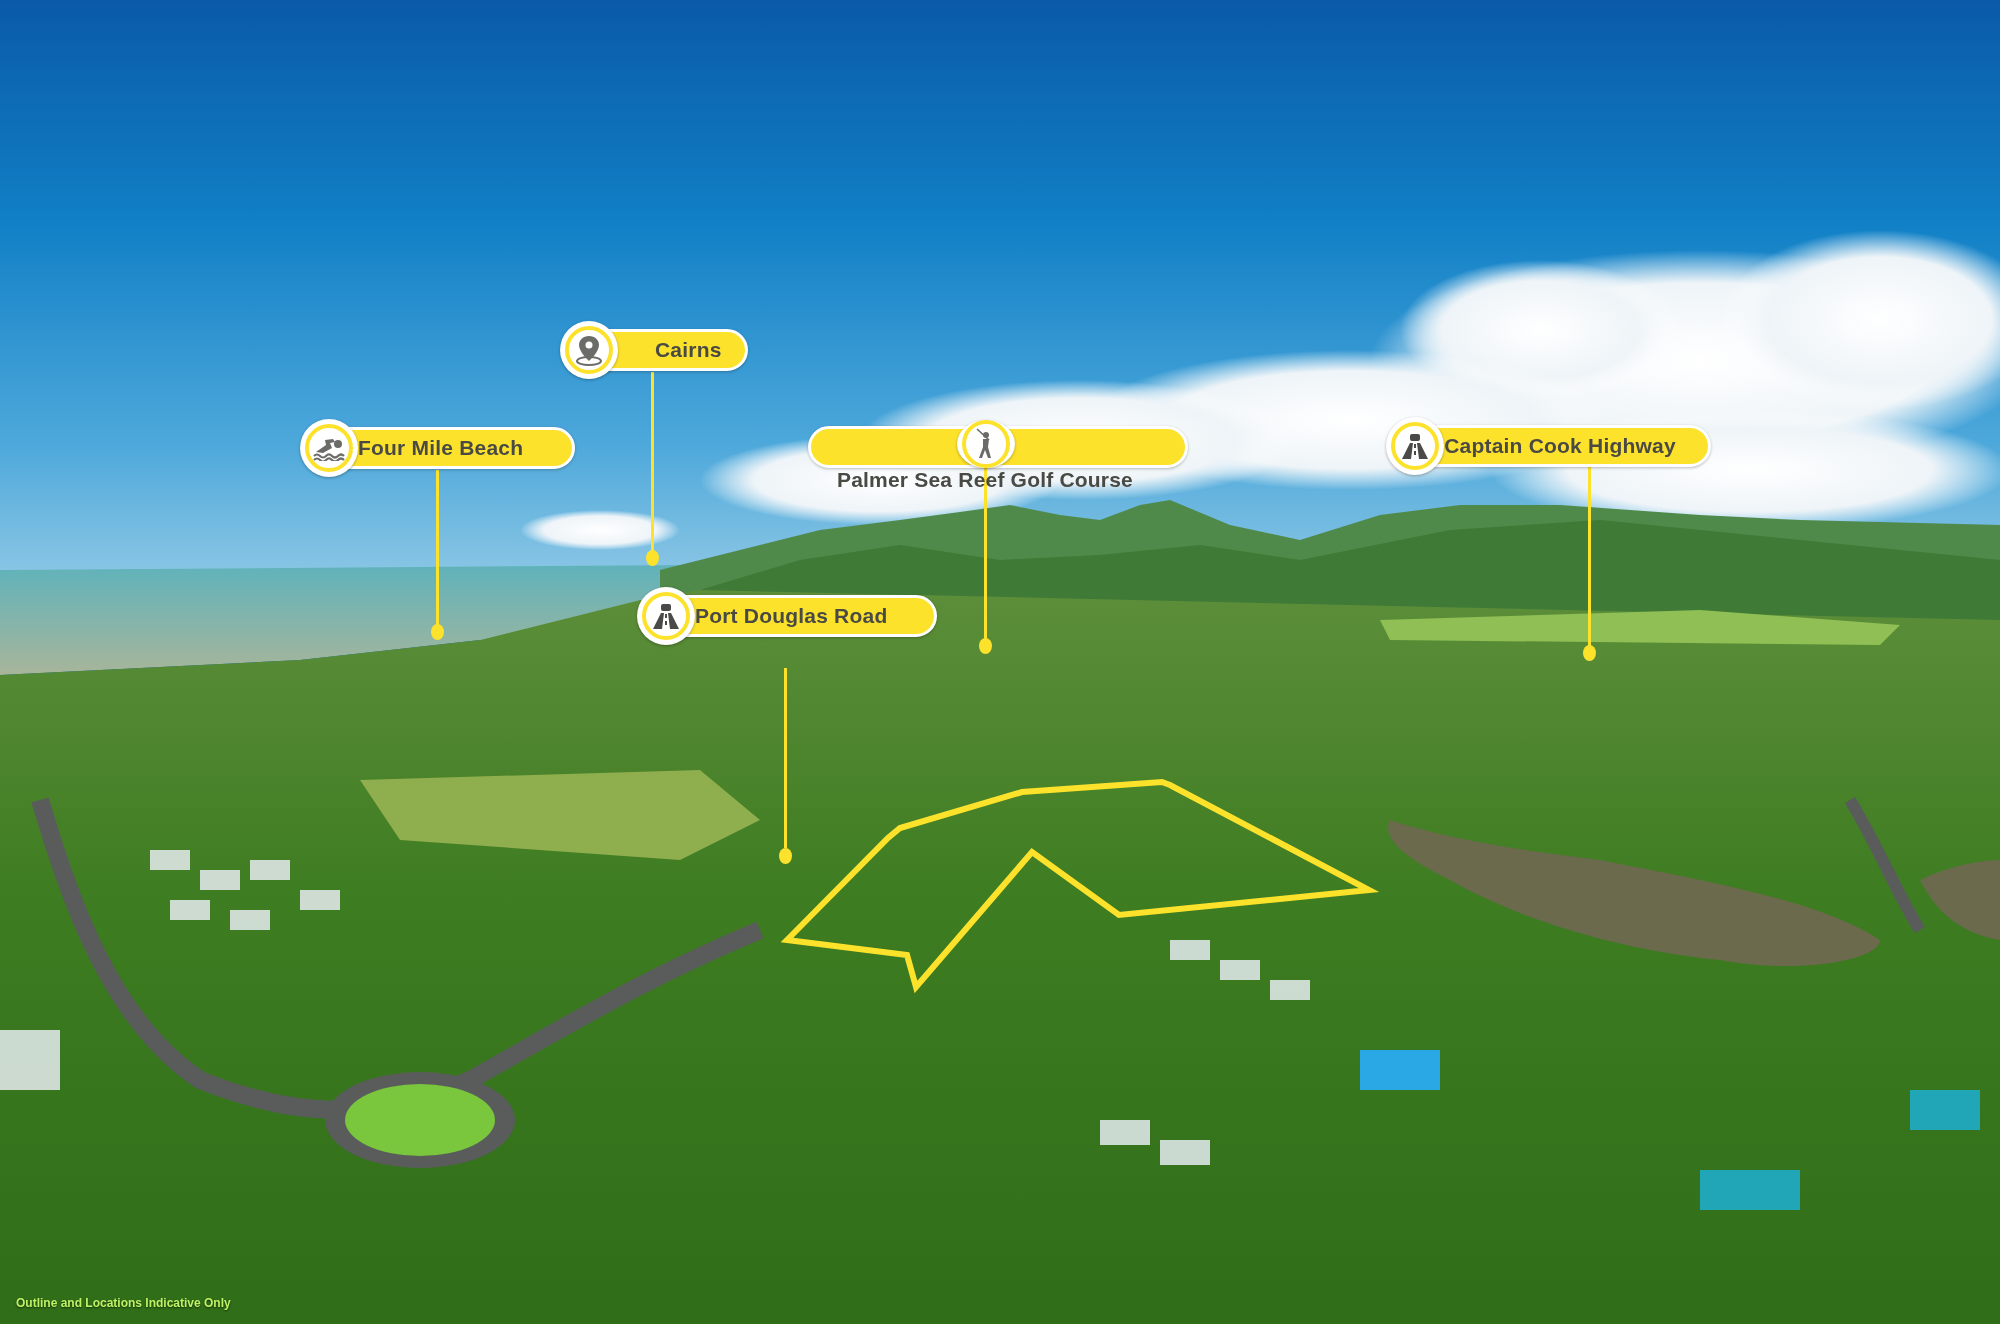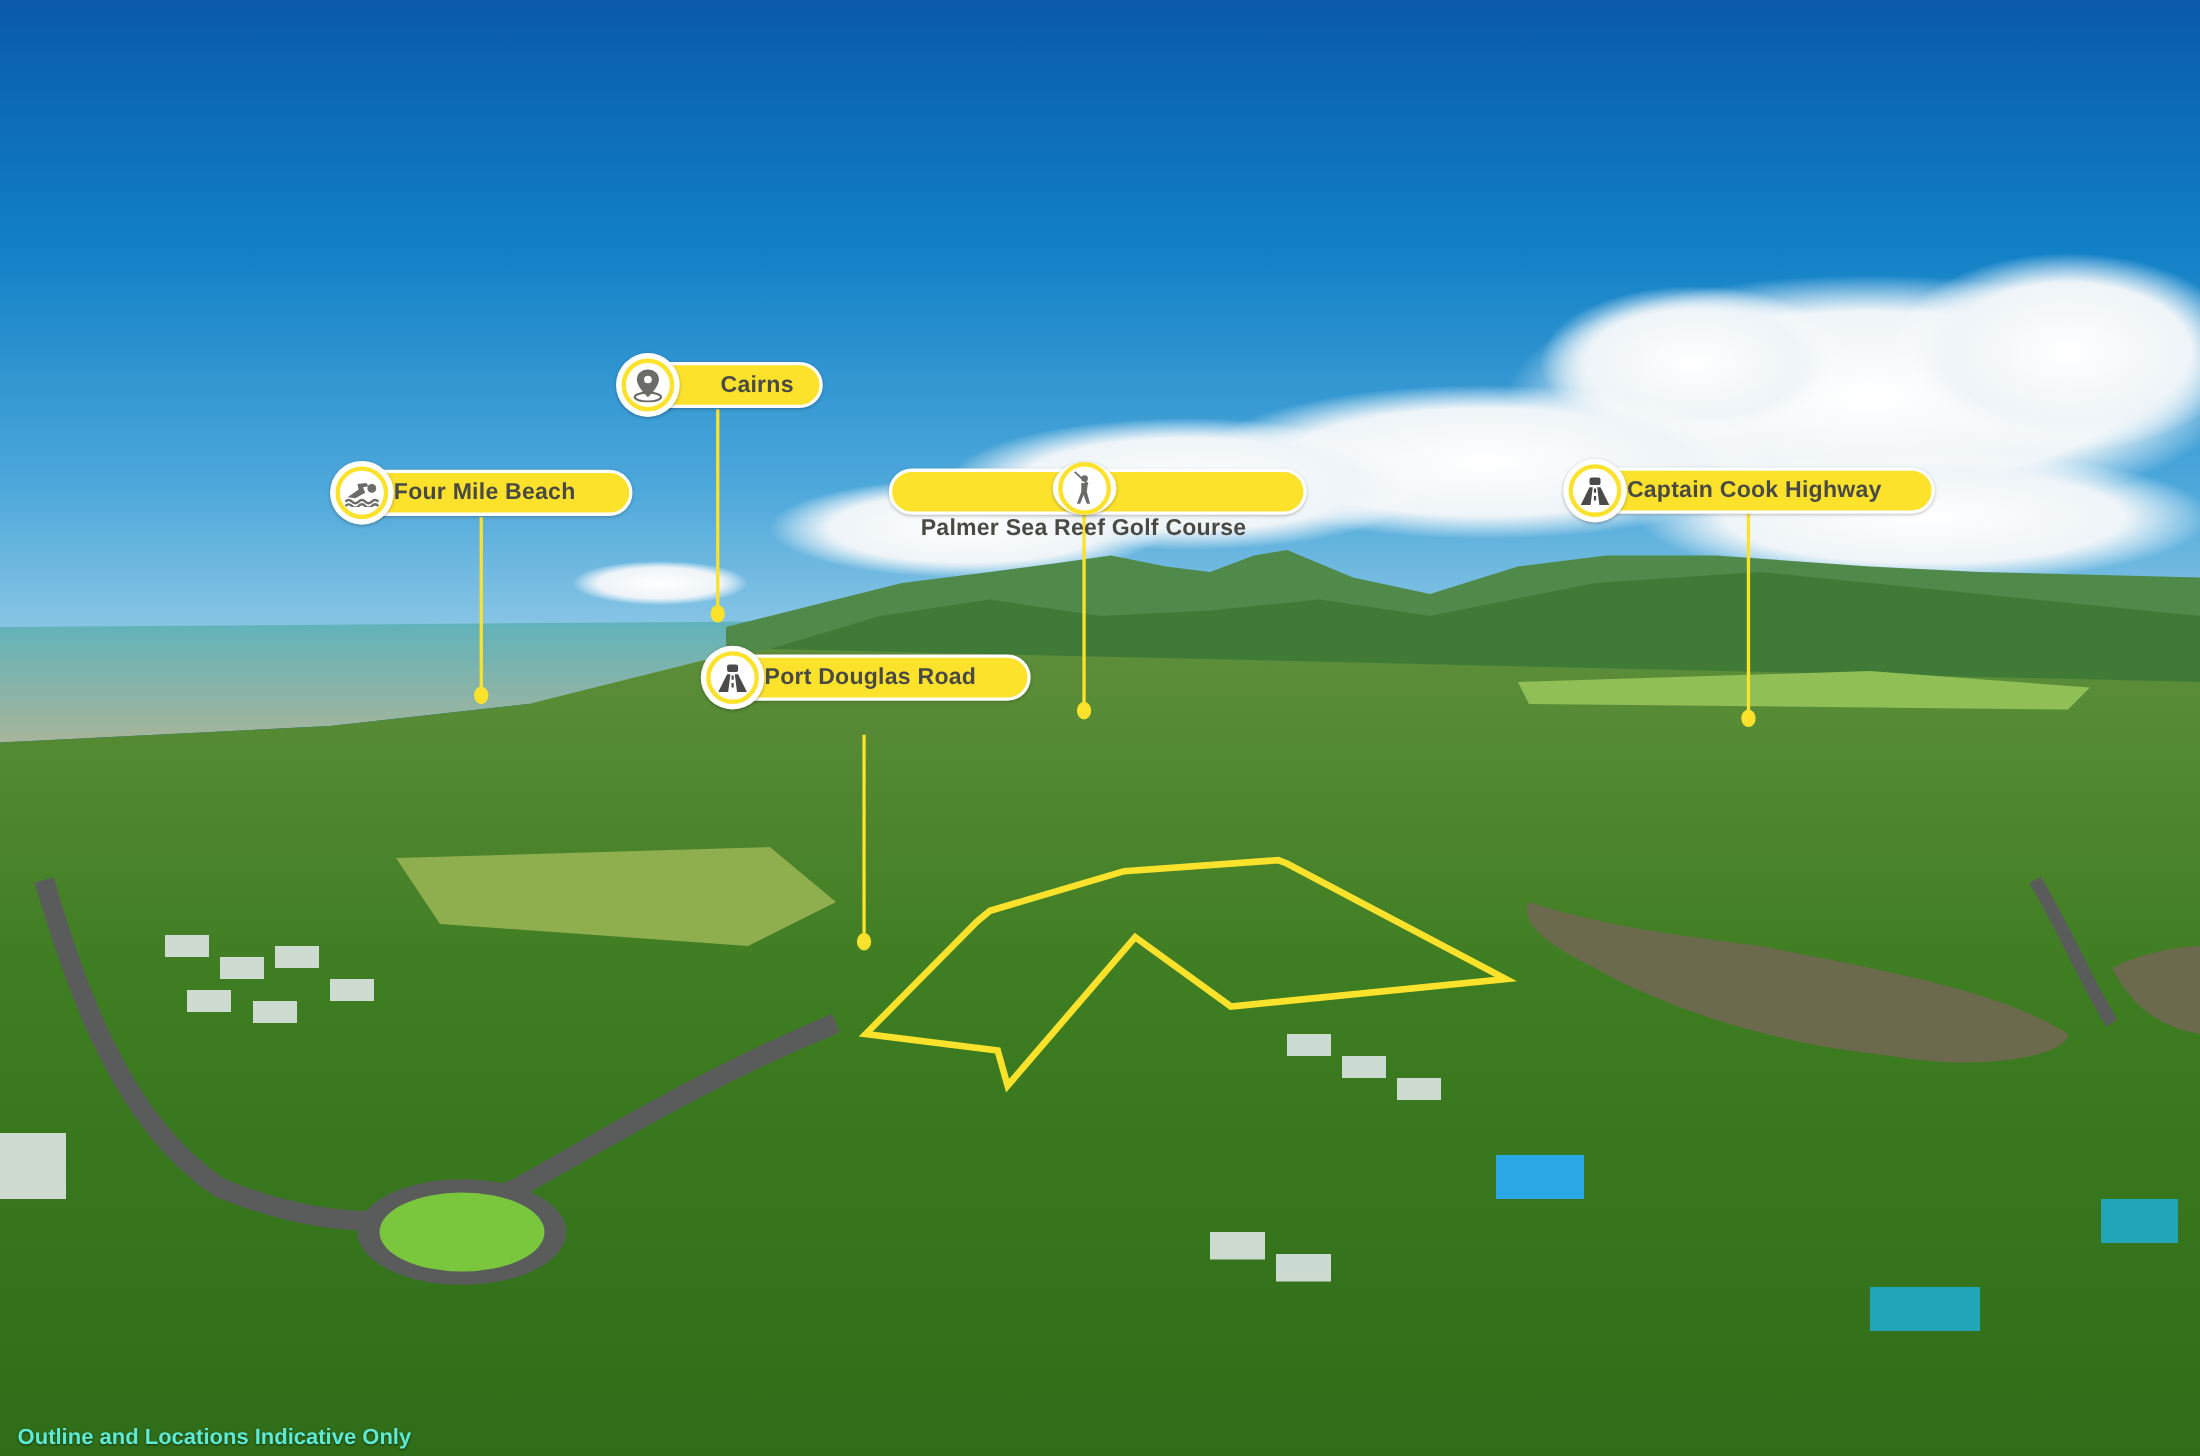--- a/index.html
+++ b/index.html
@@ -5,21 +5,21 @@
   html, body { margin:0; padding:0; }
   body { width:2000px; height:1324px; overflow:hidden; position:relative; font-family:"Liberation Sans", sans-serif; background:#1a6fb5; }
   .scene { position:absolute; inset:0; }
   .callout { position:absolute; height:54px; display:flex; align-items:center; }
   .callout .pill { position:absolute; left:24px; right:0; top:6px; height:42px; background:#fde22c; border:3px solid #ffffff; border-radius:24px; box-sizing:border-box; box-shadow:0 1px 3px rgba(0,0,0,0.25); }
   .callout .badge { position:relative; z-index:2; width:58px; height:58px; border-radius:50%; background:#fff; box-shadow:0 1px 3px rgba(0,0,0,0.3); display:flex; align-items:center; justify-content:center; }
   .callout .badge .ring { width:48px; height:48px; border-radius:50%; border:4px solid #fde22c; box-sizing:border-box; background:#fff; display:flex; align-items:center; justify-content:center; }
   .callout .label { position:relative; z-index:2; padding-right:22px; font-size:21px; font-weight:bold; color:#4a4a45; white-space:nowrap; letter-spacing:0.2px; }
   .leader { position:absolute; width:3px; background:#fde22c; }
   .dot { position:absolute; width:13px; height:16px; border-radius:50%; background:#fde22c; }
-  .disclaimer { position:absolute; left:16px; top:1296px; font-size:20px; font-weight:bold; color:#5eead4; text-shadow:0 1px 2px rgba(0,0,0,0.6); }
+  .disclaimer { position:absolute; left:16px; top:1296px; font-size:12px; font-weight:bold; color:#bef264; text-shadow:0 1px 2px rgba(0,0,0,0.6); }
 </style>
 </head>
 <body>
 
 <svg class="scene" width="2000" height="1324" viewBox="0 0 2000 1324" xmlns="http://www.w3.org/2000/svg">
   <defs>
     <linearGradient id="sky" x1="0" y1="0" x2="0" y2="1">
       <stop offset="0" stop-color="#0a5aa8"></stop>
       <stop offset="0.35" stop-color="#1180c6"></stop>
       <stop offset="0.7" stop-color="#4fa9db"></stop>
@@ -147,21 +147,21 @@
     <svg width="26" height="34" viewBox="0 0 26 34">
           <circle cx="13" cy="8" r="3" fill="#6b6b68"></circle>
           <path d="M4 2 L16 13" stroke="#6b6b68" stroke-width="1.6"></path>
           <path d="M10 12 L16 12 L15 20 L18 31 L15 31 L12 23 L9 31 L6 31 L10 20 Z" fill="#6b6b68"></path>
         </svg>
   </div>
     </div>
   <span class="label" style="margin-left:20px;">Palmer Sea Reef Golf Course</span>
 </div>
 
-<div class="callout" style="left:1421px; top:419px; width:338px;">
+<div class="callout" style="left:1373px; top:419px; width:338px;justify-content:center;">
   <div class="pill"></div>
   <div class="badge">
       <div class="ring">
     <svg width="30" height="28" viewBox="0 0 30 28">
           <rect x="10" y="2" width="10" height="7" rx="2" fill="#4a4a48"></rect>
           <path d="M2 27 L10 11 L13 11 L11 27 Z" fill="#4a4a48"></path>
           <path d="M28 27 L20 11 L17 11 L19 27 Z" fill="#4a4a48"></path>
           <path d="M14 12 L16 12 L16 16 L14 16 Z M14 19 L16 19 L16 23 L14 23 Z" fill="#4a4a48"></path>
         </svg>
   </div>

